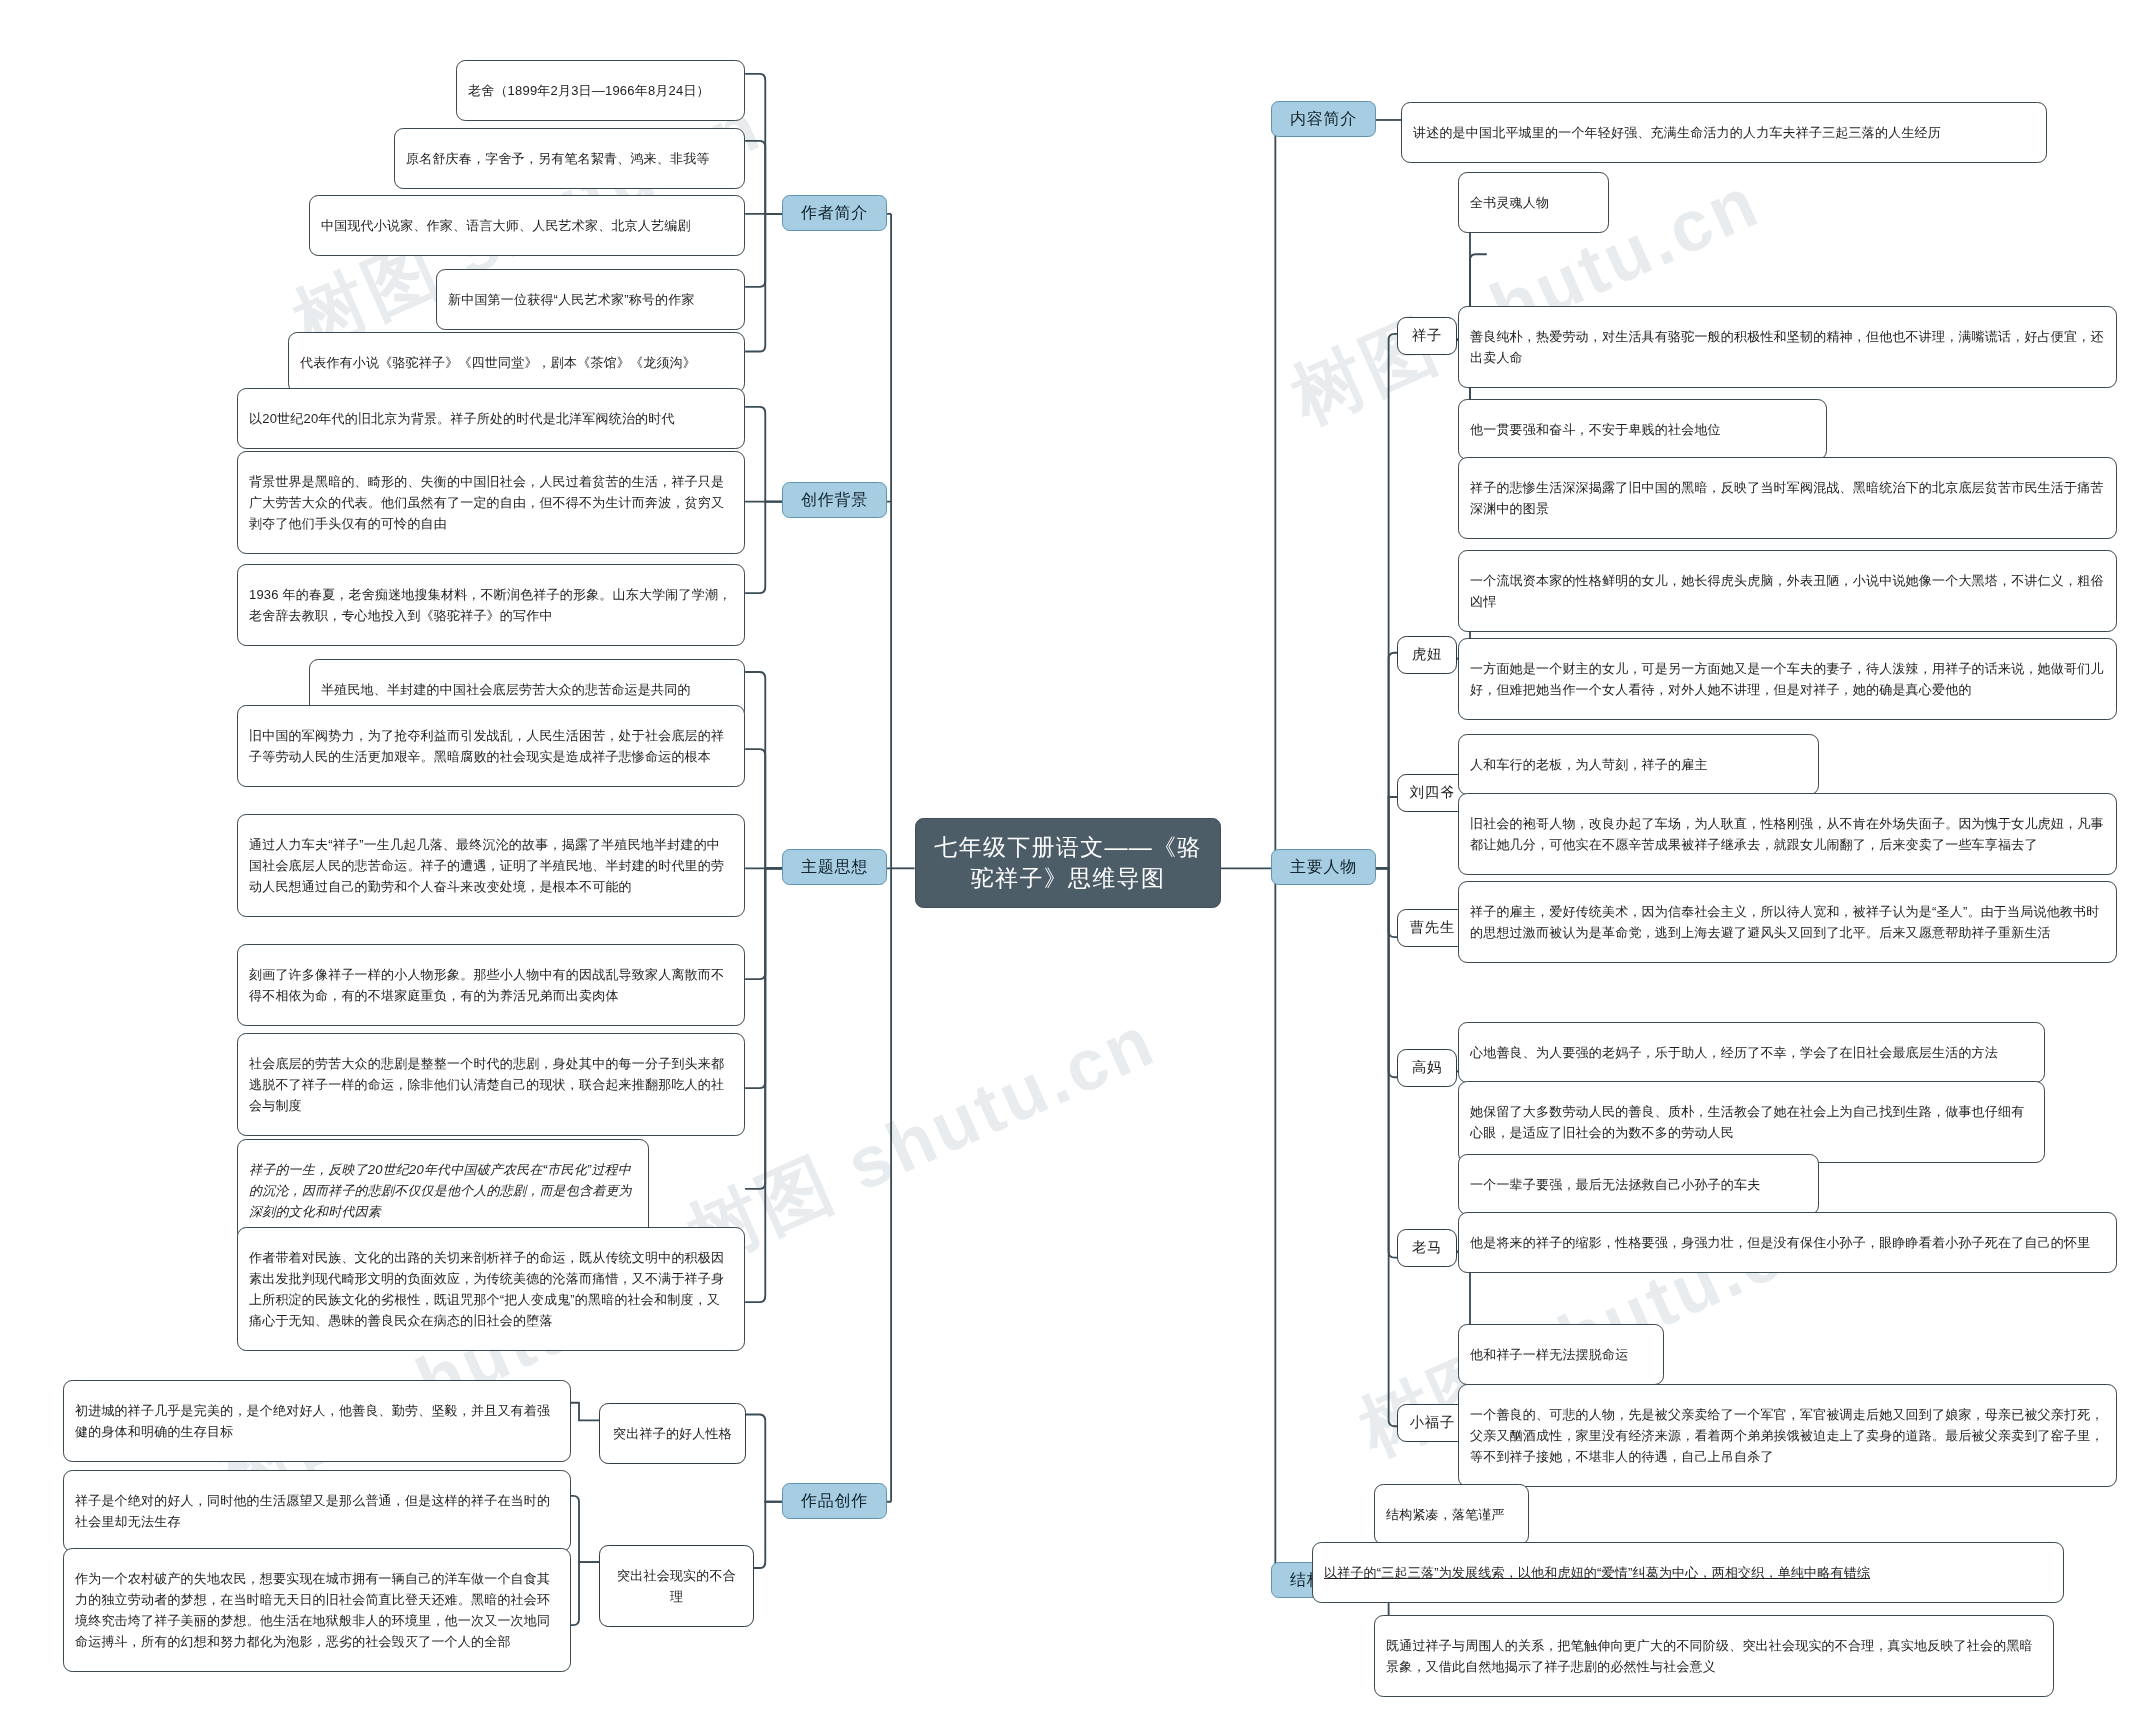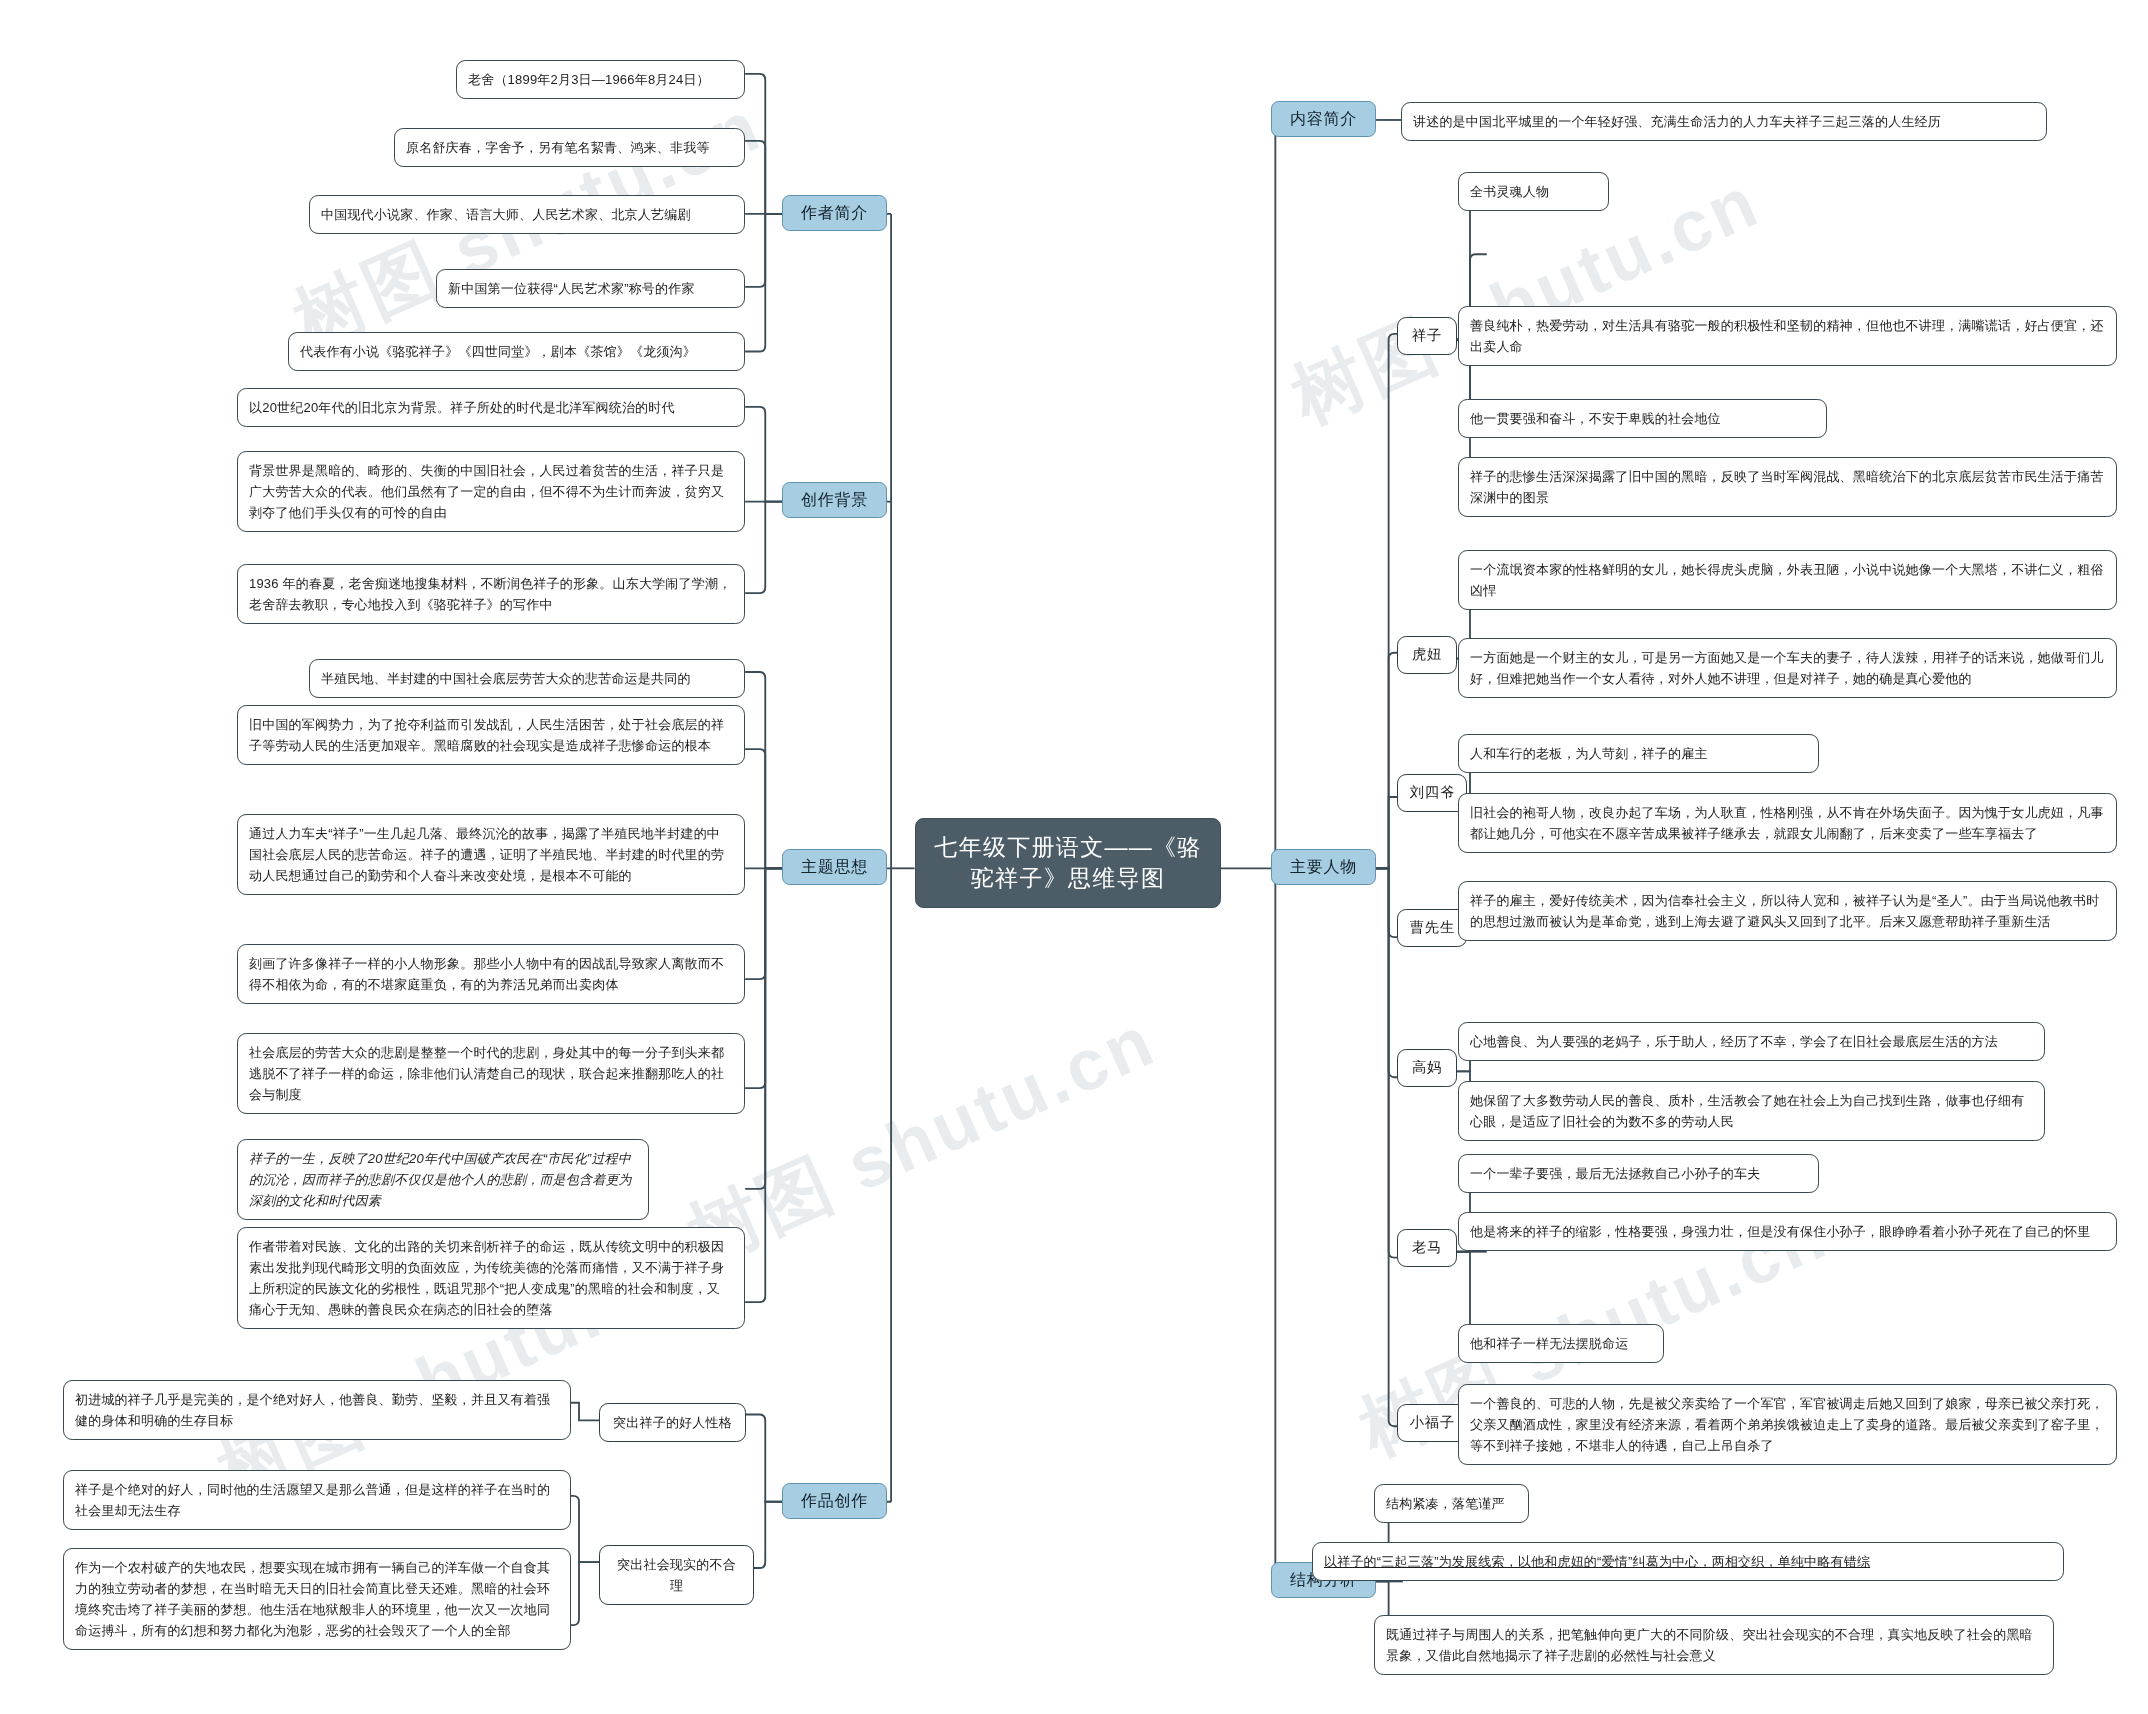--- a/index.html
+++ b/index.html
@@ -15,21 +15,21 @@
 
   .node{
     position:absolute;
     box-sizing:border-box;
     background:#ffffff;
     border:1.3px solid #2f3d46;
     border-radius:9.2px;
     color:#1d1d1d;
     font-size:13px;
     line-height:1.62;
-    padding:8px 11px;
+    padding:19px 11px;
     letter-spacing:0.2px;
     white-space:pre-wrap;
   }
   .node.leaf{border-color:#3a484f;}
   .branch{
     position:absolute;
     box-sizing:border-box;
     background:#a7cde2;
     border:1.3px solid #5f93b0;
     border-radius:7.6px;

